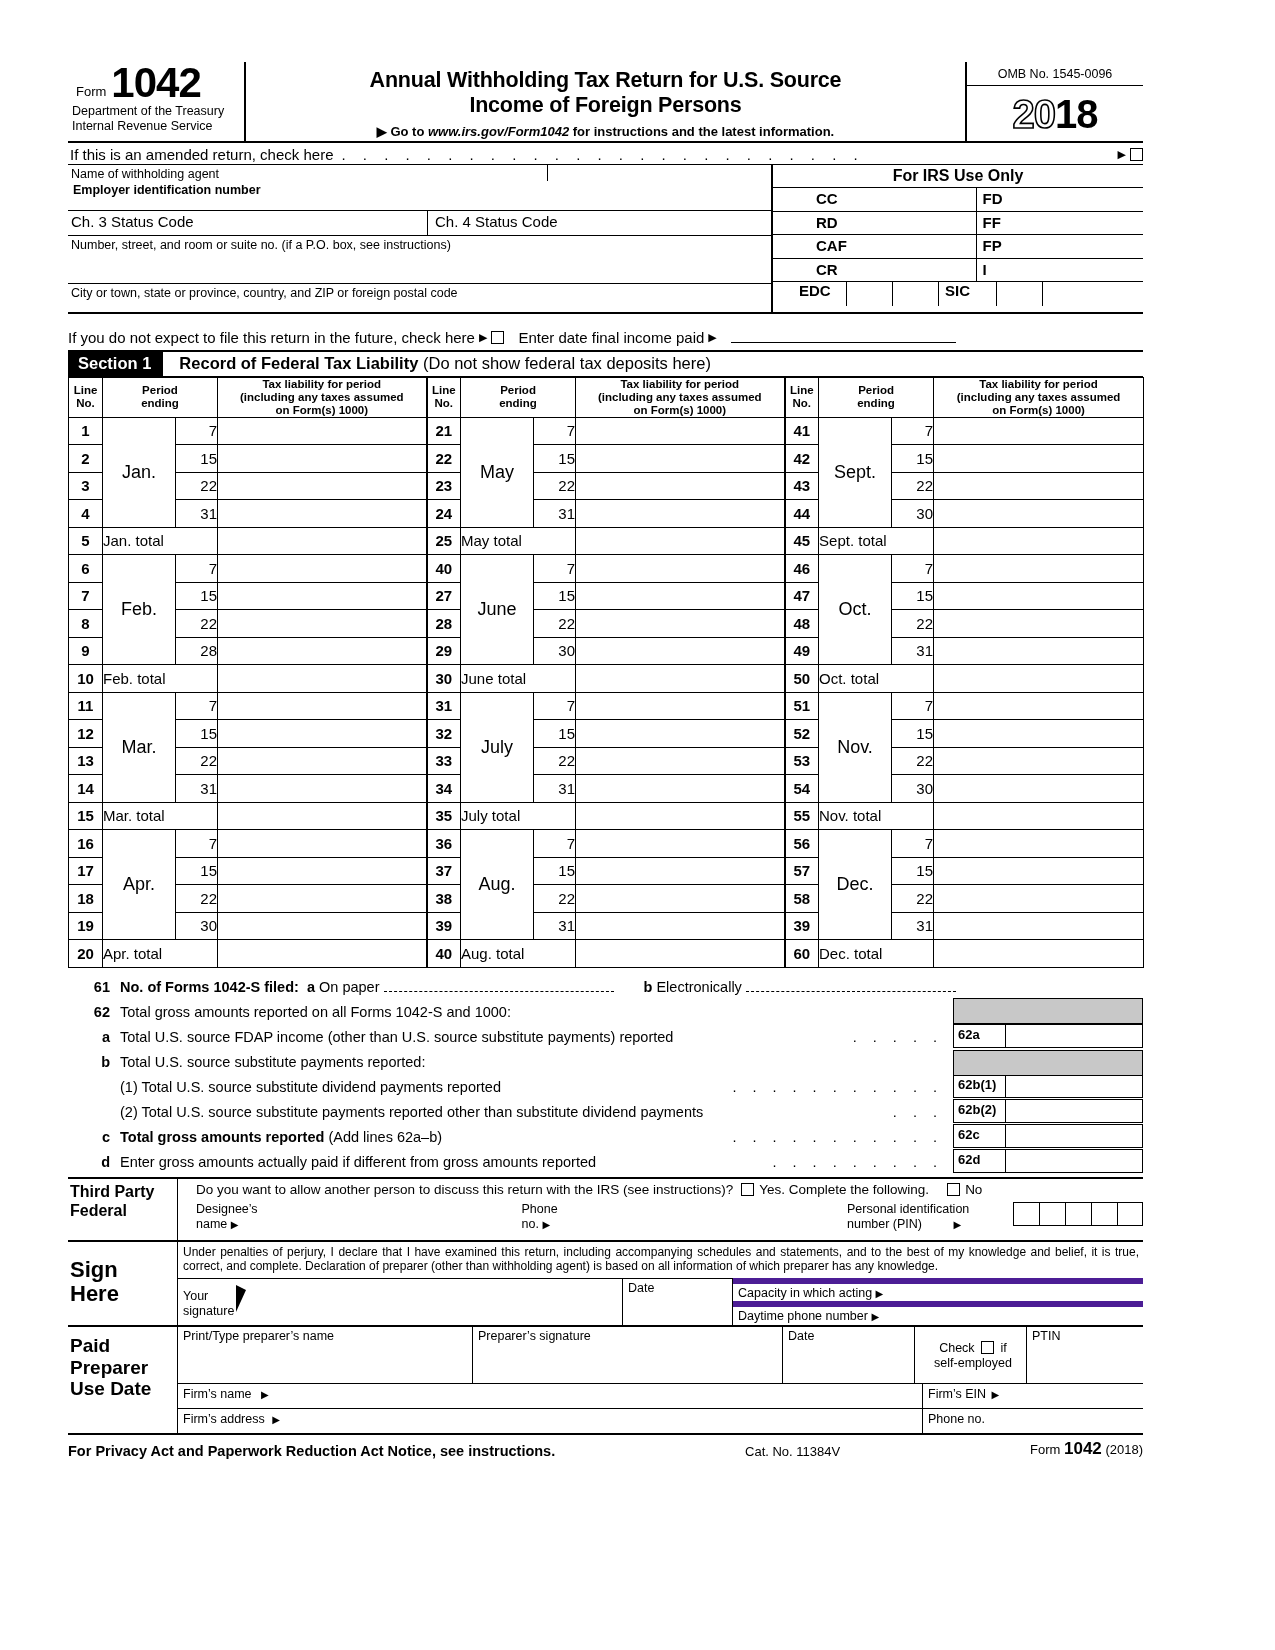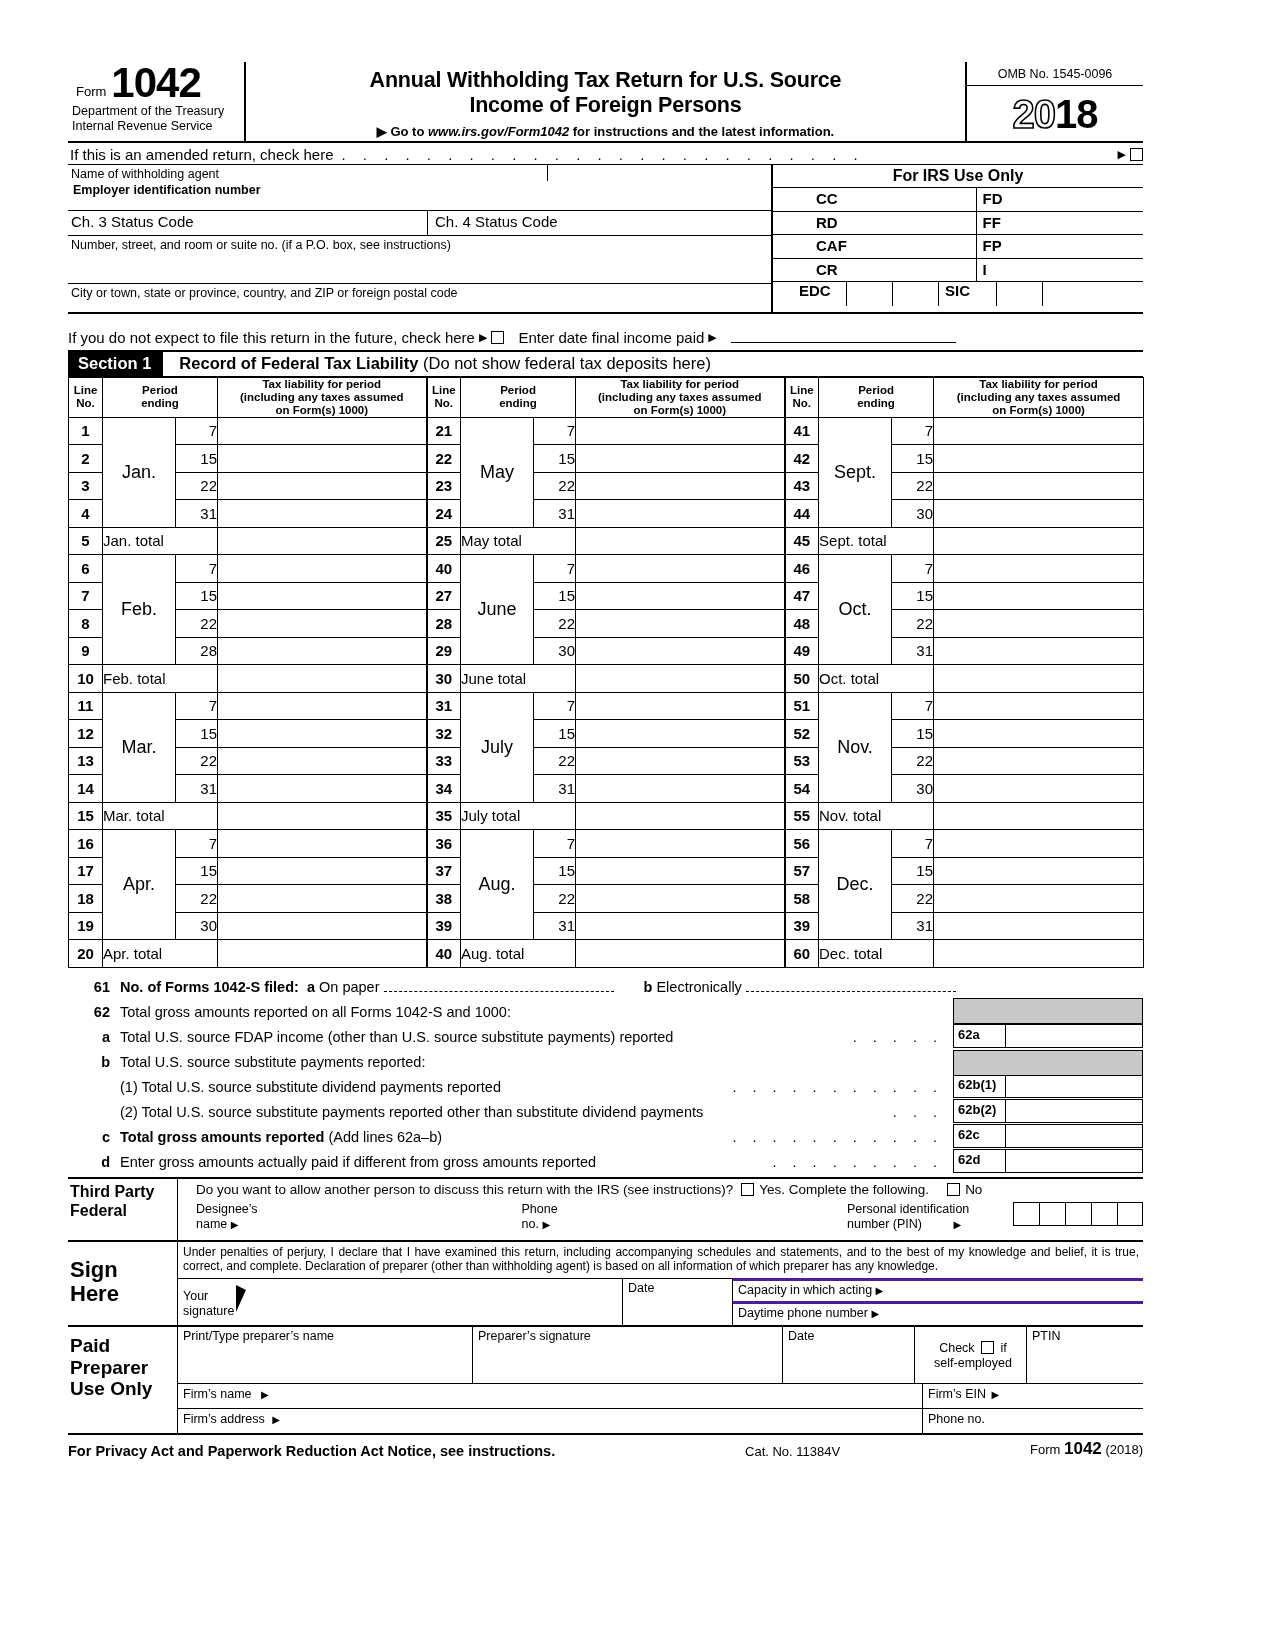--- a/index.html
+++ b/index.html
@@ -441,21 +441,21 @@
     width: 110px;
     flex: none;
     border-top: 1px solid #000;
     border-right: 1px solid #000;
     box-sizing: border-box;
     font-size: 12.5px;
     padding: 2px 0 0 5px;
   }
   .cap-col { width: 410px; flex: none; box-sizing: border-box; }
   .cap-cell {
-    border-top: 3px solid #4c1d95;
+    border-top: 6px solid #4c1d95;
     font-size: 12.5px;
     padding: 2px 0 0 5px;
     height: 23.5px;
     box-sizing: border-box;
   }
 
   
   .paid {
     border-top: 2.5px solid #000;
     display: flex;
@@ -1045,21 +1045,21 @@
           </div>
         </div>
       </div>
     </div>
   </div>
 
   <div class="paid">
     <div class="paid-lbl">
       <div>Paid</div>
       <div>Preparer</div>
-      <div>Use Only</div>
+      <div>Use Date</div>
     </div>
     <div class="paid-body">
       <div class="pp-row1">
         <div class="pp-c pp-name">
           <span>Print/Type preparer’s name</span>
         </div>
         <div class="pp-c pp-sig">
           <span>Preparer’s signature</span>
         </div>
         <div class="pp-c pp-date">

